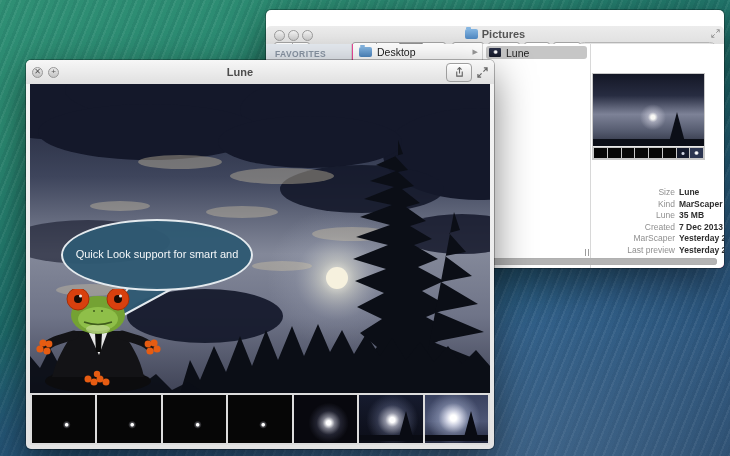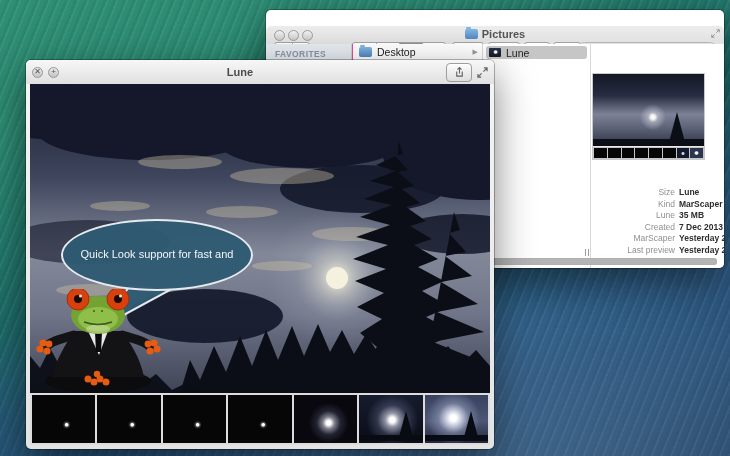--- a/index.html
+++ b/index.html
@@ -324,21 +324,21 @@
           <path d="M150 309 L160 276 170 296 184 262 196 288 210 252 222 282 236 246 248 276 262 242 274 272 288 240 300 268 312 246 324 270 336 250 350 272 362 254 376 276 390 258 404 278 418 262 432 280 446 266 460 282 460 309 Z"></path>
           <path d="M0 309 L0 272 10 284 20 264 32 286 44 270 56 292 68 276 82 298 96 284 110 302 126 290 142 306 158 298 174 309 Z" opacity=".95"></path>
         </g>
       </svg>
 
       <svg class="tail" width="90" height="48" viewBox="0 0 90 48">
         <path d="M38 2 L78 6 L4 46 Z" fill="rgba(47,90,114,.96)" stroke="#e4eaee" stroke-width="2"></path>
       </svg>
 
       <div class="bubble">
-        <span>Quick Look support for fast and</span>
+        <span>Quick Look support for smart and</span>
       </div>
 
       <svg class="frogbox" width="125" height="104" viewBox="0 0 125 104">
         <ellipse cx="62" cy="92" rx="53" ry="12" fill="#0c0c0e"></ellipse>
         <path d="M38 42 C30 55 20 70 16 88 L108 88 C104 68 94 54 86 42 Z" fill="#131316"></path>
         <path d="M38 46 C26 50 14 52 10 58" stroke="#131316" stroke-width="9" fill="none" stroke-linecap="round"></path>
         <path d="M86 46 C98 50 110 52 114 58" stroke="#131316" stroke-width="9" fill="none" stroke-linecap="round"></path>
         <polygon points="52,42 72,42 63,66" fill="#e8e8e8"></polygon>
         <polygon points="59,43 66,43 65,63 60,63" fill="#0a0a0a"></polygon>
         <g fill="#e65c12">

